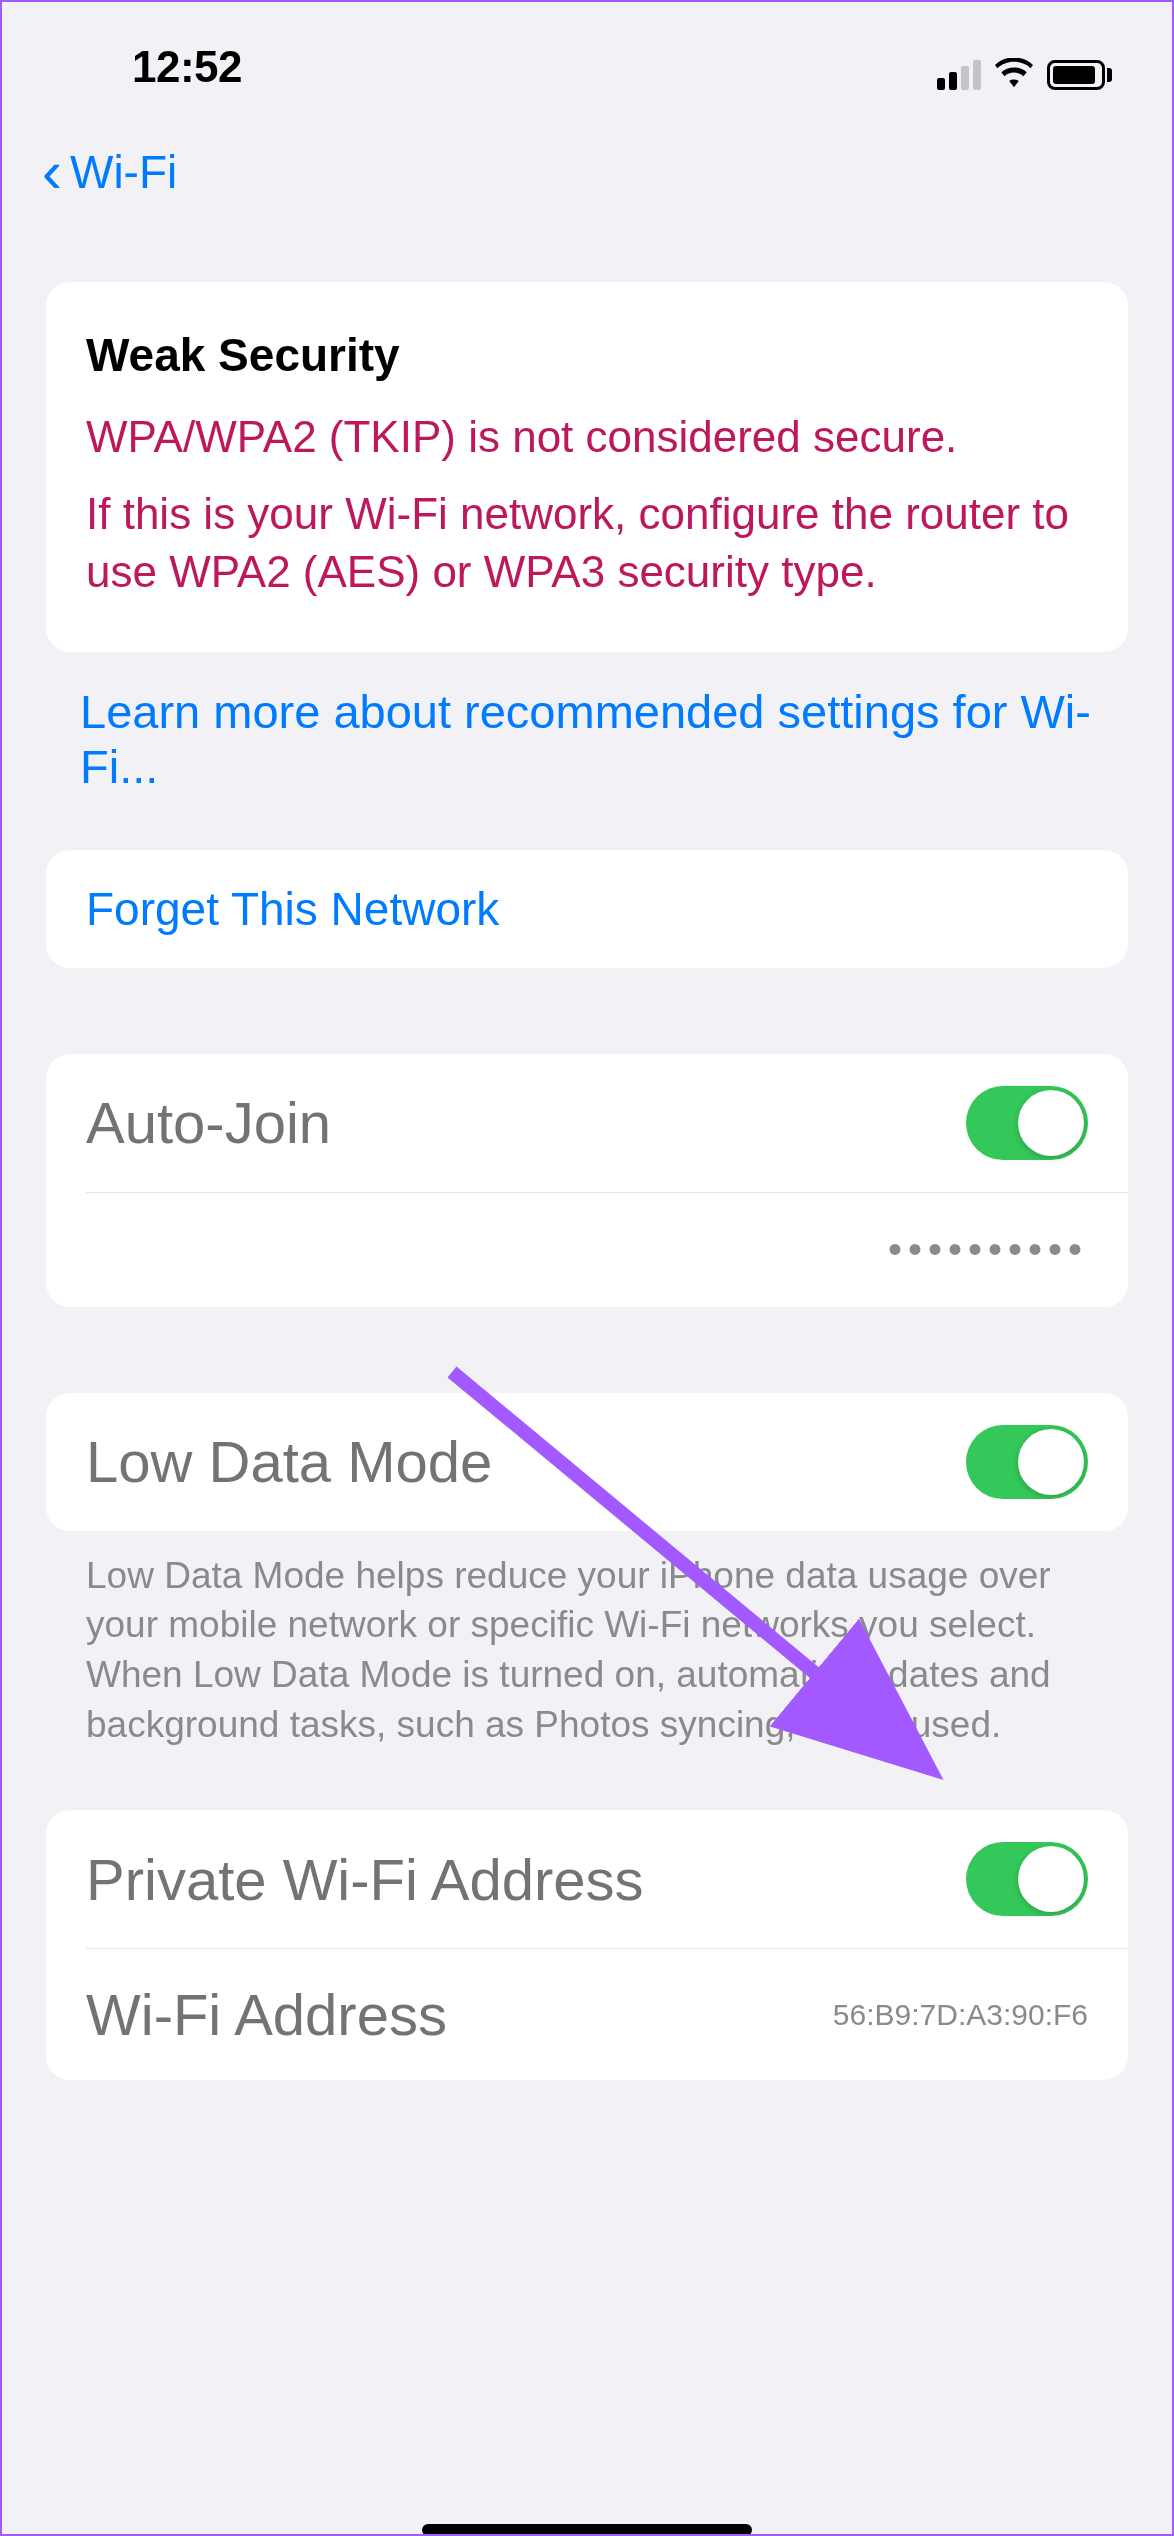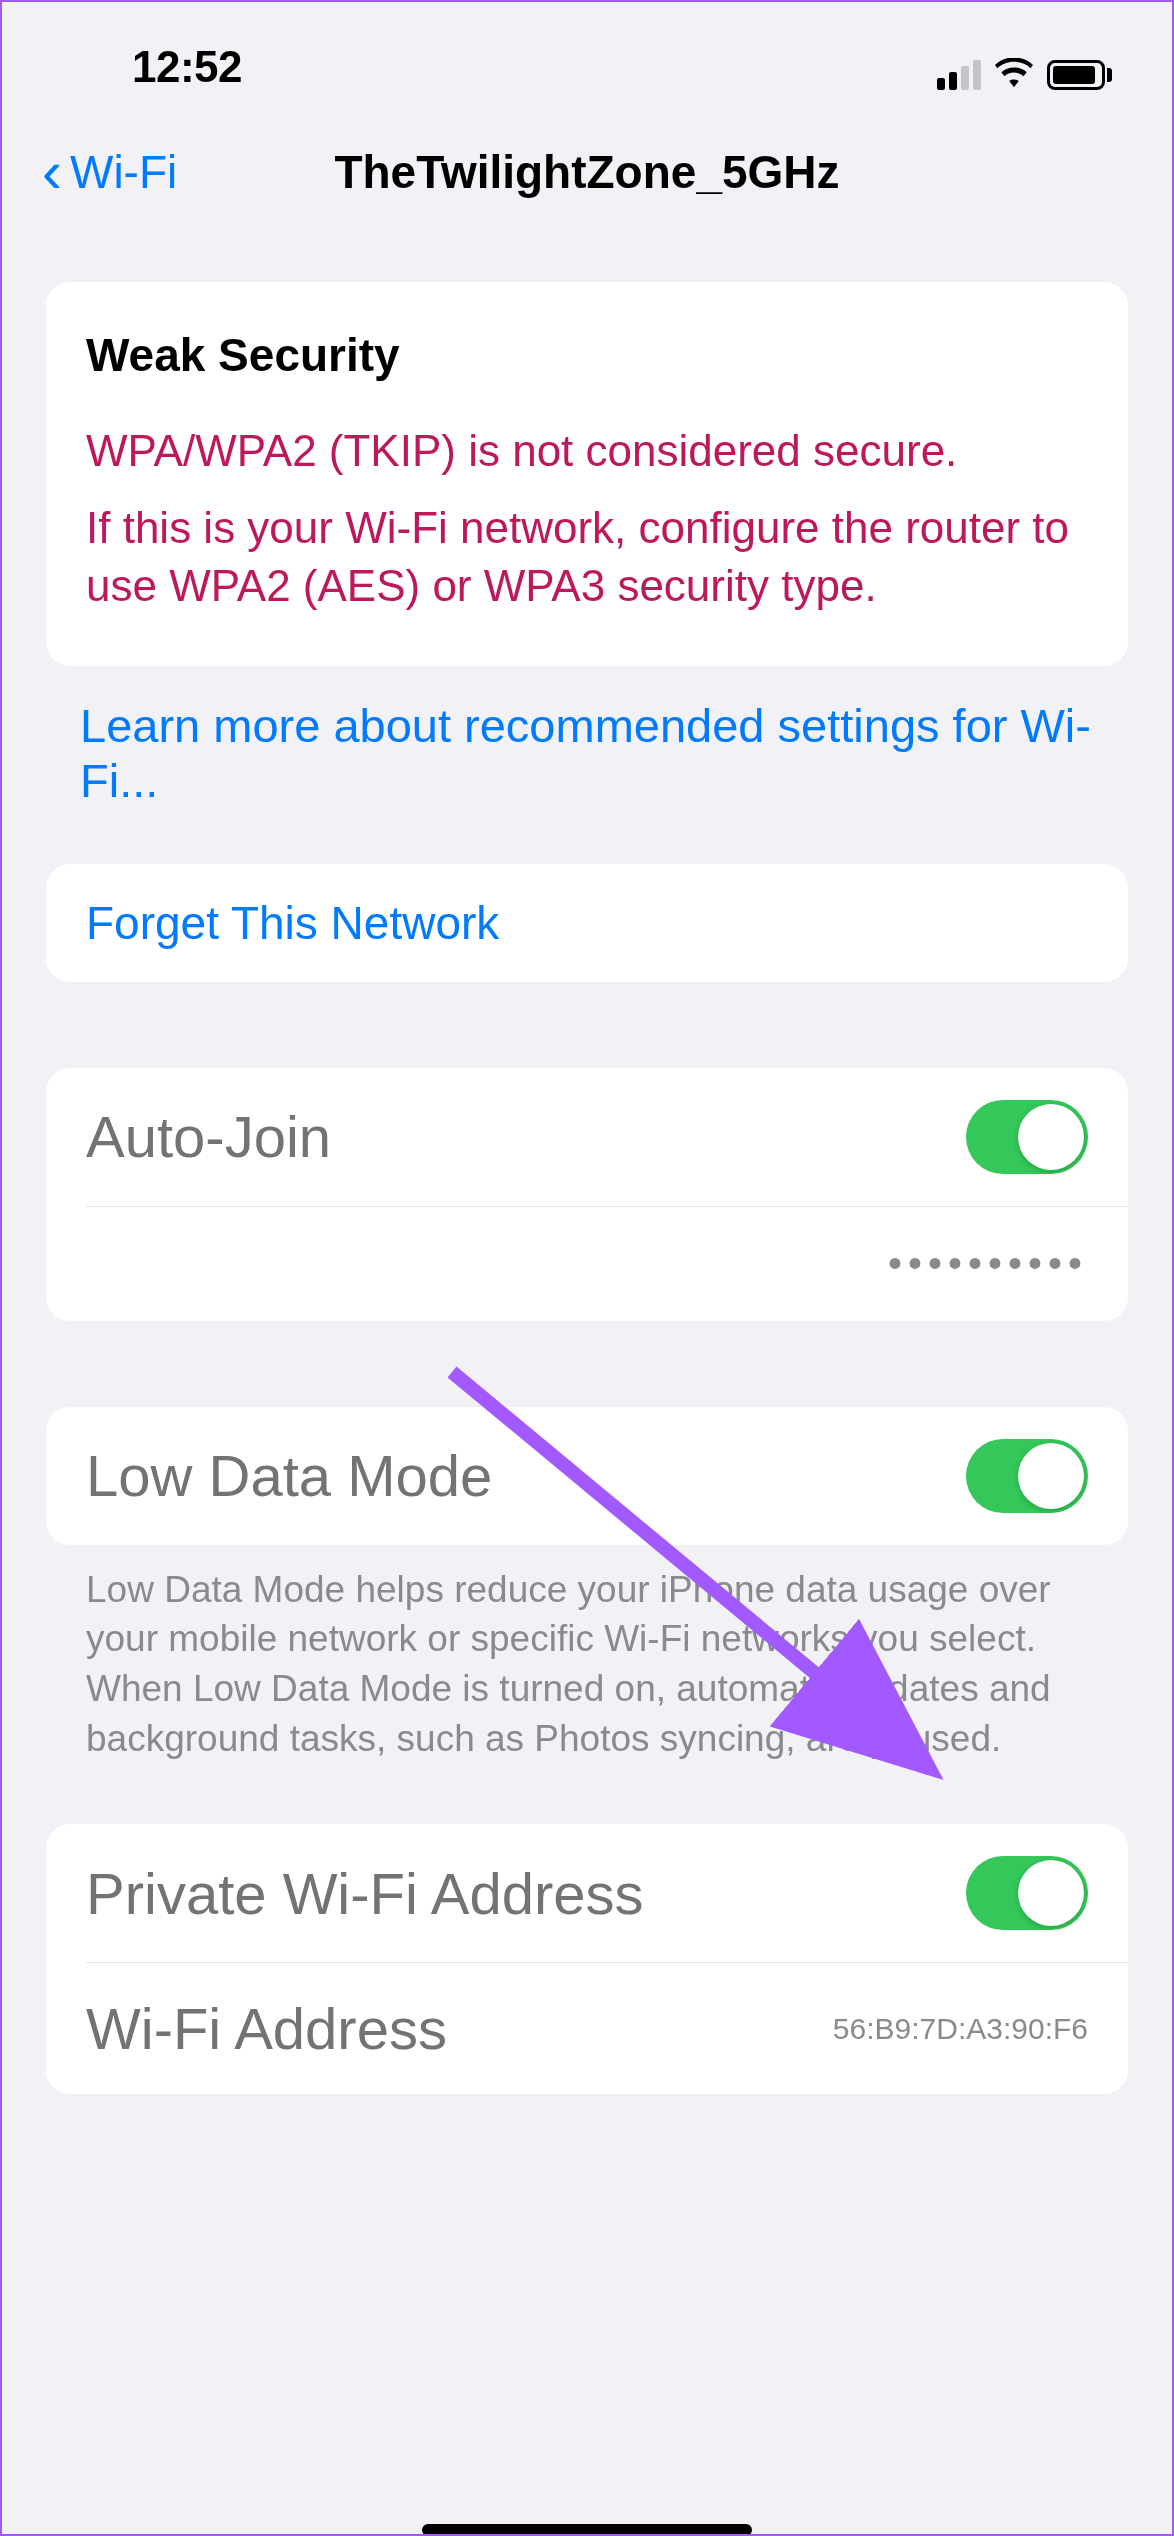--- a/index.html
+++ b/index.html
@@ -113,21 +113,21 @@
       overflow: hidden;
     }
     .security-card {
       padding: 46px 40px 50px 40px;
       margin-top: 30px;
     }
     .security-title {
       font-size: 46px;
       font-weight: 600;
       color: #000;
-      margin-bottom: 40px;
+      margin-bottom: 26px;
     }
     .security-desc {
       font-size: 44px;
       color: #be185d;
       line-height: 1.33;
     }
     .learn-more {
       color: #007aff;
       font-size: 47px;
       margin: 32px 0 56px 34px;
@@ -237,21 +237,20 @@
       <div class="battery-tip"></div>
     </div>
   </div>
 </div>
 
 <div class="nav-header">
   <div class="back-button">
     <span class="chevron-left">‹</span>
     <span>Wi-Fi</span>
   </div>
-  <div class="nav-title">TheTwilightZone_5GHz</div>
 </div>
 
 <div class="content">
 
   <div class="card security-card">
     <div class="security-title">Weak Security</div>
     <div class="security-desc">WPA/WPA2 (TKIP) is not considered secure.</div>
     <br>
     <div class="security-desc">If this is your Wi-Fi network, configure the router to use WPA2 (AES) or WPA3 security type.</div>
   </div>

